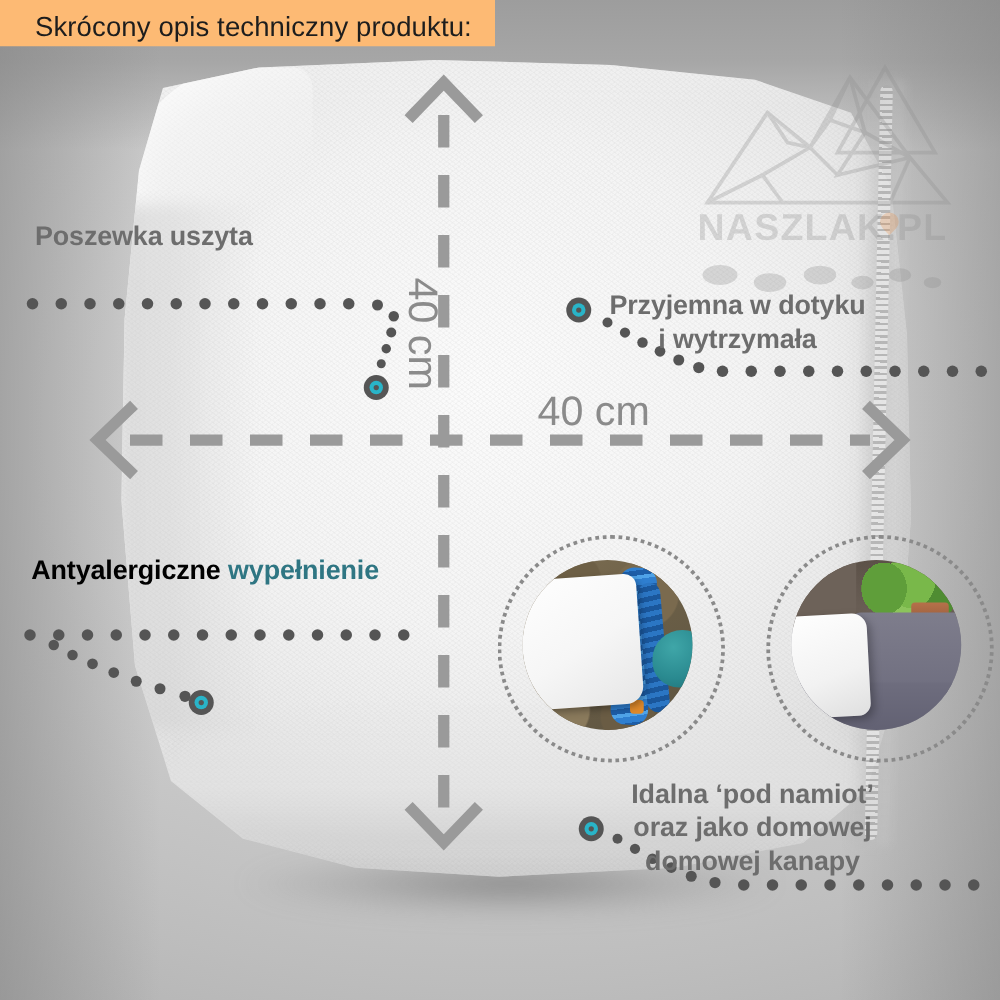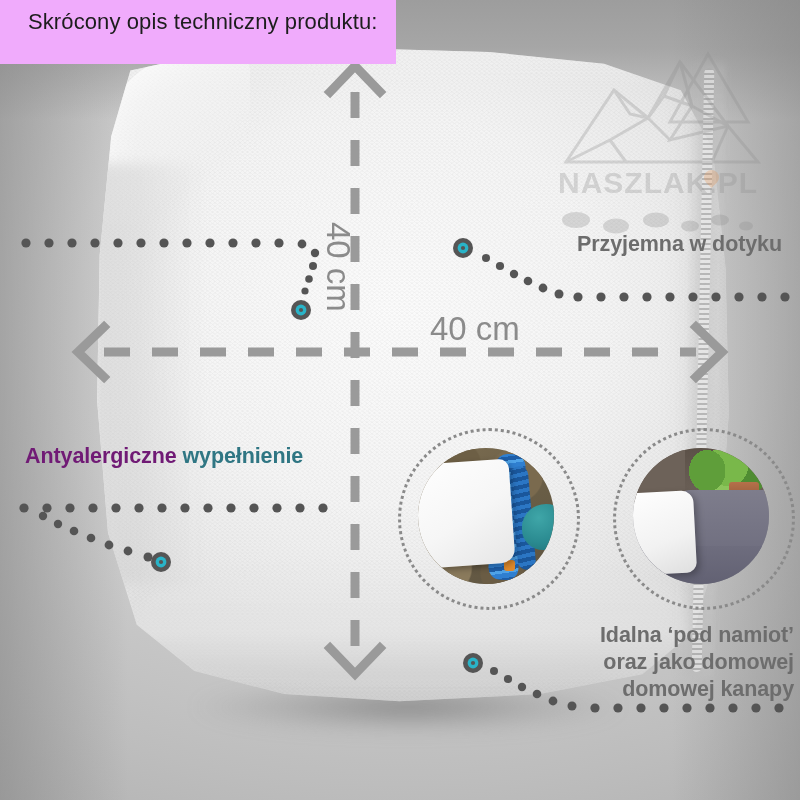--- a/index.html
+++ b/index.html
@@ -97,42 +97,42 @@
     white-space:nowrap;
   }
   .wm-pin{
     position:absolute;left:152px;top:126px;width:15px;height:15px;
     background:#e98a3d;border-radius:50% 50% 50% 0;
     transform:rotate(-45deg);opacity:.85;
   }
 
   
   .header{
-    position:absolute;left:0;top:0;width:396px;height:64px;
-    background:#f0abfc;
+    position:absolute;left:0;top:0;width:396px;height:37px;
+    background:#fdba74;
   }
   .header-title{
     position:absolute;left:28px;top:9px;
     font-size:22px;color:#1d1d1d;letter-spacing:.1px;
     white-space:nowrap;
   }
 
   
   .dim{position:absolute;pointer-events:none;}
 
   
   .callout{position:absolute;white-space:nowrap;}
   .callout div{
     font-size:21.5px;font-weight:bold;line-height:27px;
     letter-spacing:-.1px;
   }
   .c-gray{color:#6d6d6d;}
   .c-teal{color:#2f7683;}
-  .c-orange{color:#701a75;}
-  .c-right div{text-align:right;}
+  .c-orange{color:#000000;}
+  .c-right div{text-align:center;}
 
   
   .photo{
     position:absolute;width:136px;height:136px;border-radius:50%;
     overflow:hidden;
   }
   .ring{
     position:absolute;width:176px;height:176px;border-radius:50%;
     border:3px dotted #8a8a8a;
   }
@@ -352,24 +352,26 @@
       <circle cx="161" cy="562" r="2.1" fill="#555555"></circle>
     </g>
     <g>
       <circle cx="473" cy="663" r="10" fill="#555555"></circle>
       <circle cx="473" cy="663" r="5.4" fill="#29b4c8"></circle>
       <circle cx="473" cy="663" r="2.1" fill="#555555"></circle>
     </g>
   </svg>
 
   <div class="callout" style="left:28px;top:176px;">
+    <div class="c-gray">Poszewka uszyta</div>
   </div>
 
   <div class="callout c-right" style="left:398px;top:231px;width:384px;">
     <div class="c-gray">Przyjemna w dotyku</div>
+    <div class="c-gray">i wytrzymała</div>
   </div>
 
   <div class="callout" style="left:25px;top:443px;">
     <div>
       <span class="c-orange">Antyalergiczne</span><span class="c-teal"> wypełnienie</span>
     </div>
   </div>
 
   <div class="callout c-right" style="left:410px;top:622px;width:384px;">
     <div class="c-gray">Idalna ‘pod namiot’</div>

